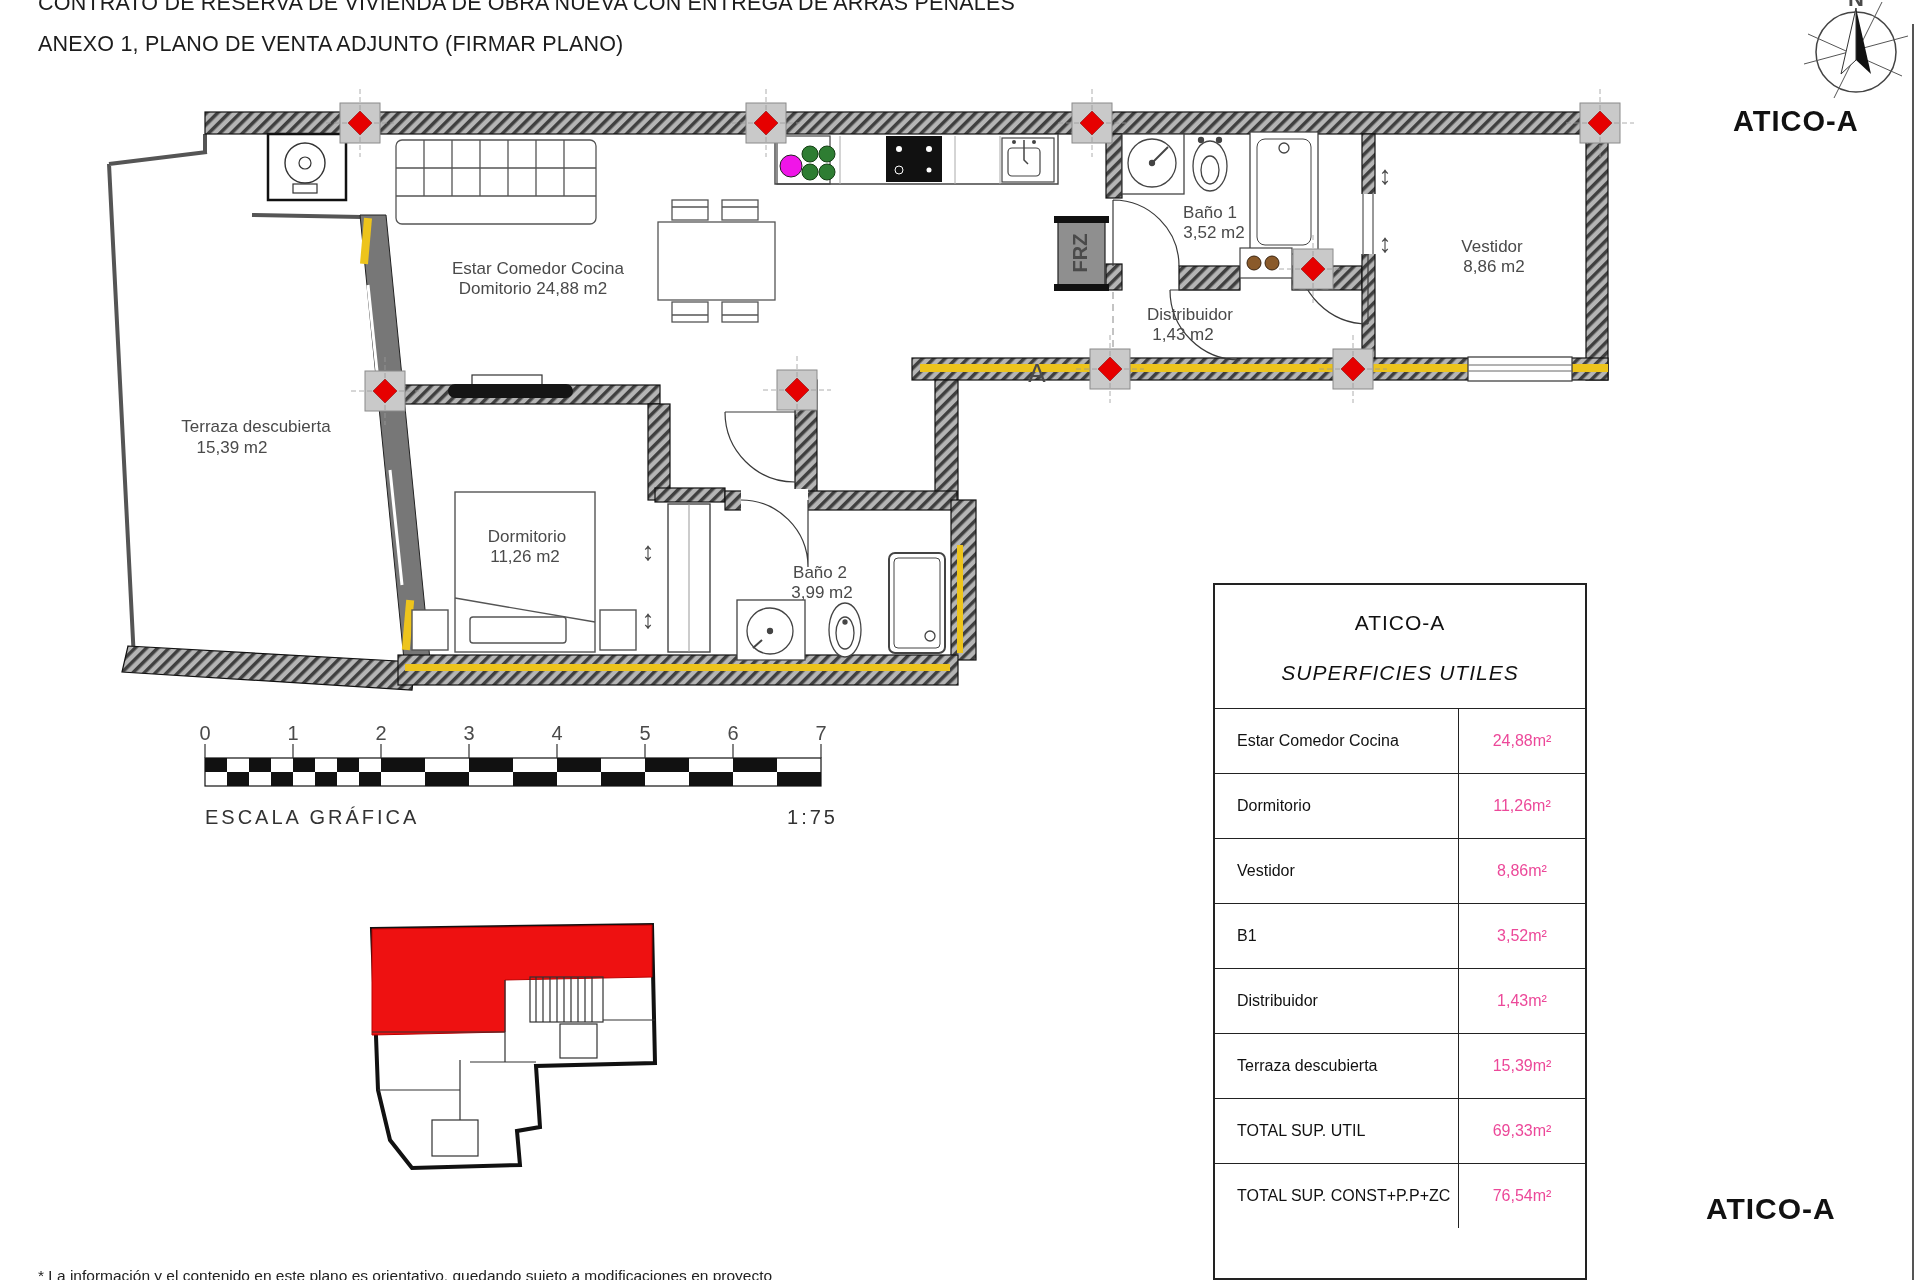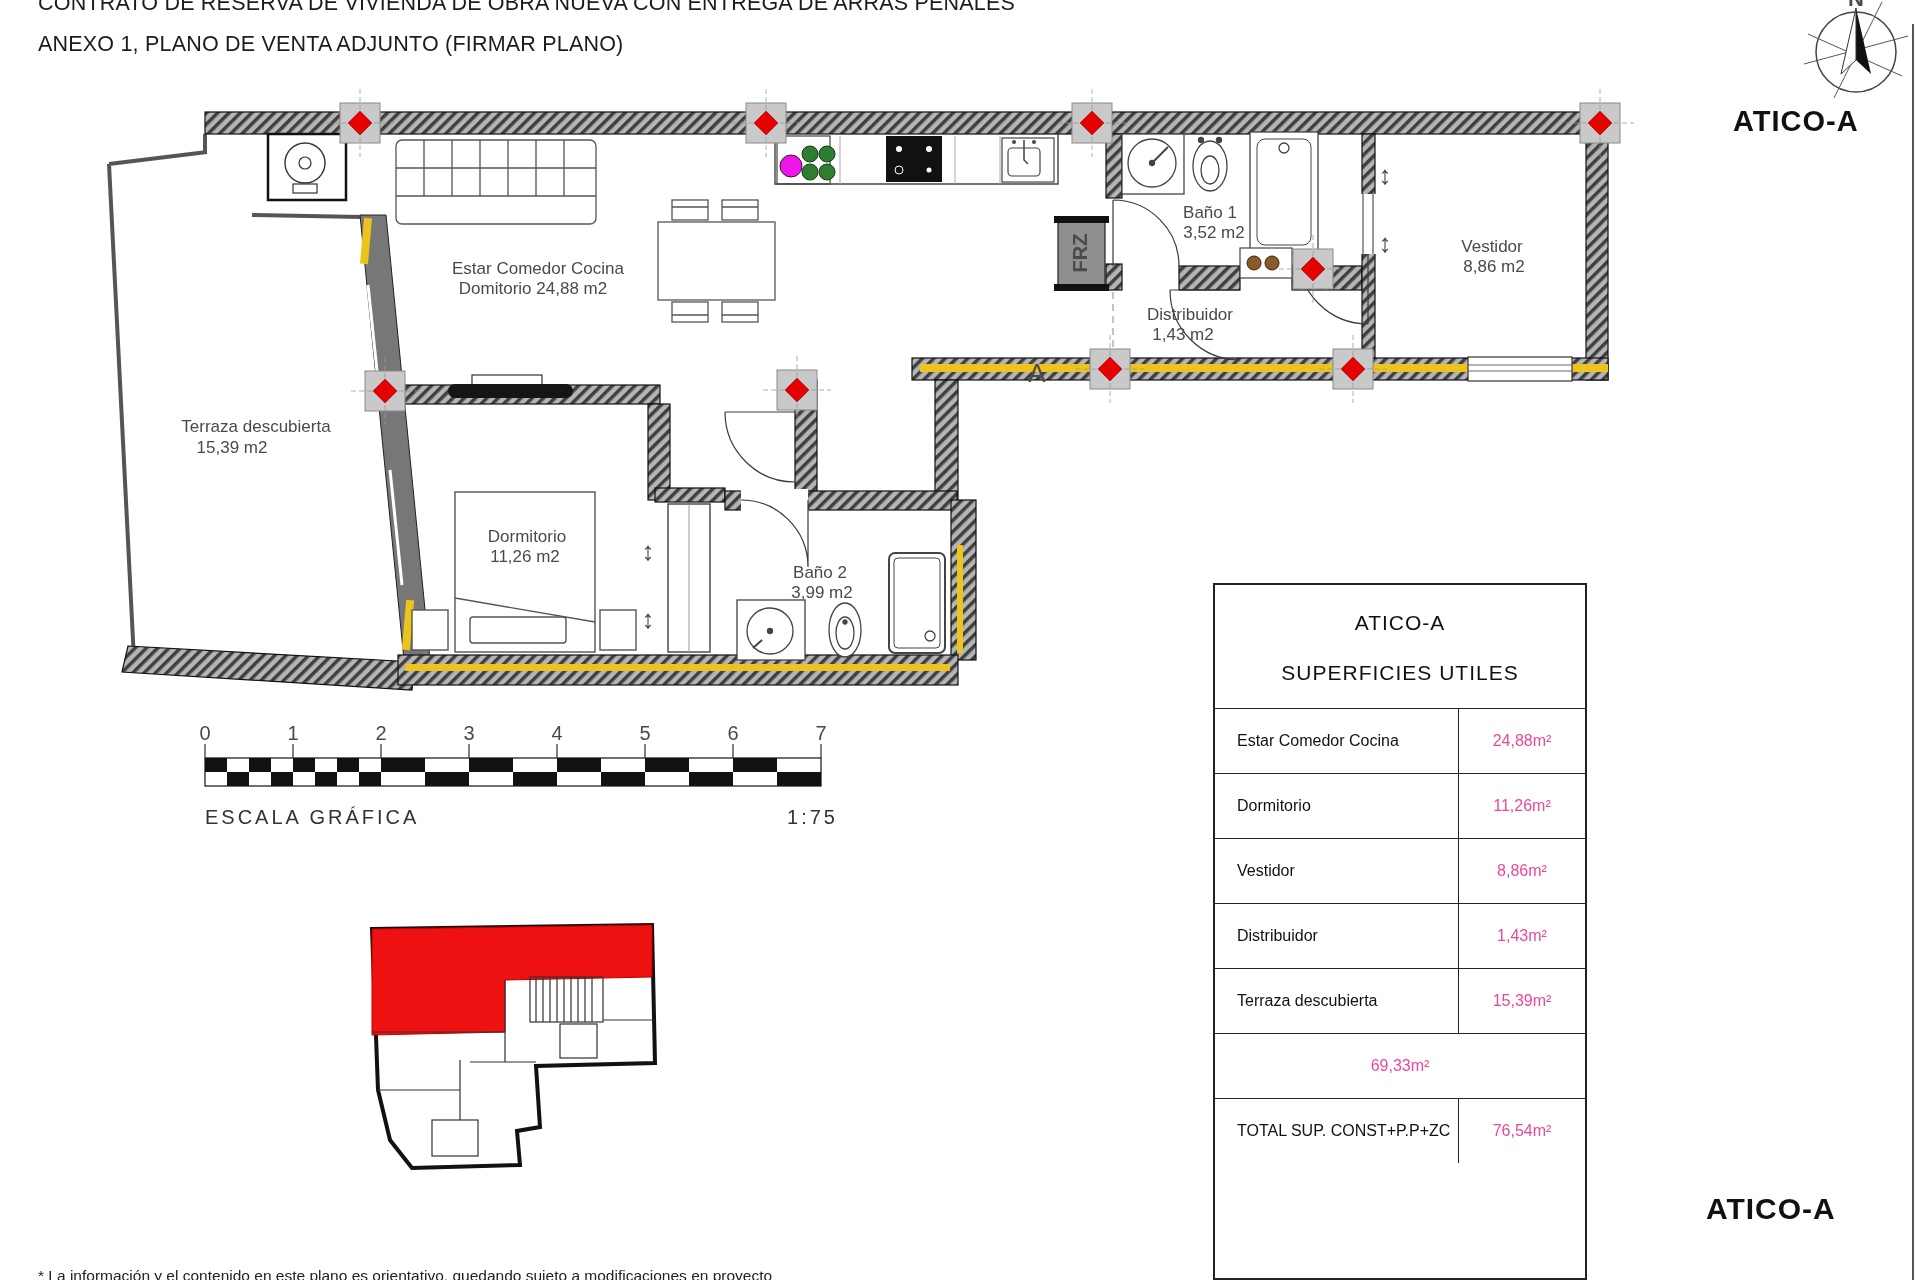--- a/index.html
+++ b/index.html
@@ -17,21 +17,21 @@
   .room-label{font-size:17px;}
   .cad-label{font-size:20px;fill:#333;letter-spacing:3px;}
   .tick-num{font-size:20px;fill:#333;}
 
   
   .sup-table{position:absolute;left:1213px;top:583px;width:374px;height:697px;
              border:2px solid #222;box-sizing:border-box;background:#fff;}
   .sup-head{height:123px;display:flex;flex-direction:column;align-items:center;
             justify-content:flex-start;padding-top:26px;gap:26px;box-sizing:border-box;}
   .sup-head .h1{font-size:21px;letter-spacing:1px;color:#111;}
-  .sup-head .h2{font-size:21px;letter-spacing:1px;color:#111;}
+  .sup-head .h2{font-size:21px;letter-spacing:1px;color:#111;font-style:italic;}
   .trow{height:65px;display:flex;border-top:1.5px solid #222;box-sizing:border-box;}
   .trow .lc{width:244px;border-right:1.5px solid #222;display:flex;align-items:center;
             padding-left:22px;box-sizing:border-box;font-size:16px;color:#111;}
   .trow .vc{flex:1;display:flex;align-items:center;justify-content:center;font-size:16px;color:#ec4899;}
 </style>
 </head>
 <body>
 
 <div class="page">
 
@@ -330,28 +330,33 @@
     </div>
     <div class="trow">
       <div class="lc">Dormitorio</div>
       <div class="vc">11,26m²</div>
     </div>
     <div class="trow">
       <div class="lc">Vestidor</div>
       <div class="vc">8,86m²</div>
     </div>
     <div class="trow">
+      <div class="lc">B1</div>
+      <div class="vc">3,52m²</div>
+    </div>
+    <div class="trow">
       <div class="lc">Distribuidor</div>
       <div class="vc">1,43m²</div>
     </div>
     <div class="trow">
       <div class="lc">Terraza descubierta</div>
       <div class="vc">15,39m²</div>
     </div>
     <div class="trow">
+      <div class="lc">TOTAL SUP. UTIL</div>
       <div class="vc">69,33m²</div>
     </div>
     <div class="trow">
       <div class="lc">TOTAL SUP. CONST+P.P+ZC</div>
       <div class="vc">76,54m²</div>
     </div>
   </div>
 
   <div class="disclaimer">* La información y el contenido en este plano es orientativo, quedando sujeto a modificaciones en proyecto</div>
 </div>

